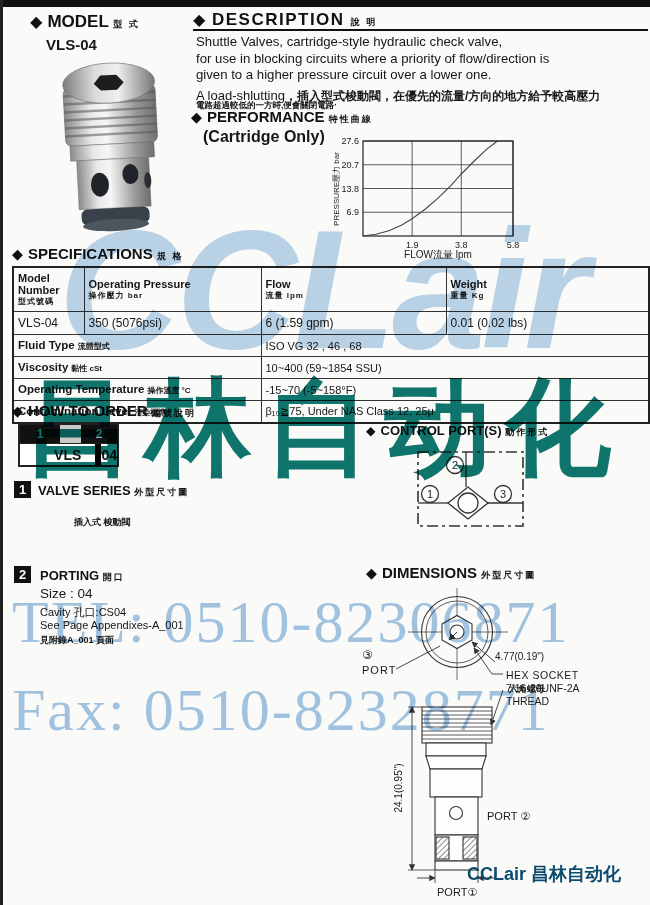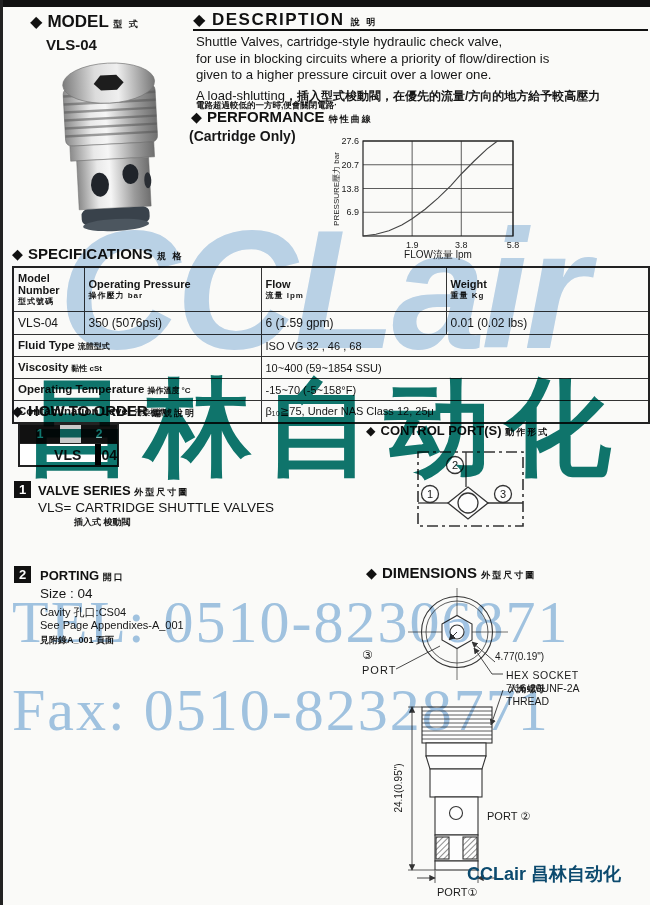--- a/index.html
+++ b/index.html
@@ -106,21 +106,21 @@
     <div class="desc-line">Shuttle Valves, cartridge-style hydraulic check valve,</div>
     <div class="desc-line">for use in blocking circuits where a priority of flow/direction is</div>
     <div class="desc-line">given to a higher pressure circuit over a lower one.</div>
   </div>
   <div class="abs" style="left:196px;top:86px;white-space:nowrap;">
     <span style="font-size:13px;">A load-shlutting</span><span style="font-size:12px;font-weight:bold;">，插入型式梭動閥，在優先的流量/方向的地方給予較高壓力</span>
   </div>
   <div class="abs" style="left:196px;top:100px;font-size:8.5px;font-weight:bold;">電路超過較低的一方時,便會關閉電路·</div>
 
   <div class="abs hdr" style="left:191px;top:108px;font-size:15px;"><span class="dia"></span><span>PERFORMANCE</span> <span class="cns">特性曲線</span></div>
-  <div class="abs" style="left:189px;top:128px;font-size:14px;font-weight:bold;">(Cartridge Only)</div>
+  <div class="abs" style="left:203px;top:128px;font-size:16px;font-weight:bold;">(Cartridge Only)</div>
 
   <svg class="abs" id="perf-plot" style="left:330px;top:132px;" width="212" height="130" viewBox="0 0 212 130">
     <text x="108" y="126" text-anchor="middle" font-size="10">FLOW流量  lpm</text>
     <text transform="translate(9 57) rotate(-90)" text-anchor="middle" font-size="8">PRESSURE壓力  bar</text>
   <line x1="33" y1="80.25" x2="183" y2="80.25" stroke="#333" stroke-width="0.8"></line>
       <text x="29" y="83.25" text-anchor="end" font-size="9">6.9</text>
       <line x1="33" y1="56.5" x2="183" y2="56.5" stroke="#333" stroke-width="0.8"></line>
       <text x="29" y="59.5" text-anchor="end" font-size="9">13.8</text>
       <line x1="33" y1="32.750000000000014" x2="183" y2="32.750000000000014" stroke="#333" stroke-width="0.8"></line>
       <text x="29" y="35.750000000000014" text-anchor="end" font-size="9">20.7</text>
@@ -215,21 +215,20 @@
       <circle cx="27" cy="50" r="8.5" fill="#fdfdfd"></circle>
       <circle cx="100" cy="50" r="8.5" fill="#fdfdfd"></circle>
     </g>
     <text x="52" y="25" text-anchor="middle" font-size="11">2</text>
     <text x="27" y="54" text-anchor="middle" font-size="11">1</text>
     <text x="100" y="54" text-anchor="middle" font-size="11">3</text>
   </svg>
 
   <div class="abs secnum" style="left:14px;top:481px;">1</div>
   <div class="abs hdr" style="left:38px;top:483px;font-size:13px;"><span>VALVE SERIES</span> <span class="cns">外型尺寸圖</span></div>
-  <div class="abs" style="left:38px;top:500px;font-size:13.5px;white-space:nowrap;">VLS= CARTRIDGE  SHUTTLE VALVES</div>
   <div class="abs" style="left:74px;top:516px;font-size:9px;font-weight:bold;">插入式 梭動閥</div>
 
   <div class="abs secnum" style="left:14px;top:566px;">2</div>
   <div class="abs hdr" style="left:40px;top:568px;font-size:13px;"><span>PORTING</span> <span class="cns">開口</span></div>
   <div class="abs" style="left:40px;top:586px;font-size:13.5px;">Size : 04</div>
   <div class="abs" style="left:40px;top:605px;font-size:11px;">Cavity 孔口:CS04</div>
   <div class="abs" style="left:40px;top:619px;font-size:11px;">See Page Appendixes-A_001</div>
   <div class="abs" style="left:40px;top:634px;font-size:9px;font-weight:bold;">見附錄A_001 頁面</div>
 
   <div class="abs hdr" style="left:366px;top:564px;font-size:15px;"><span class="dia"></span><span>DIMENSIONS</span> <span class="cns">外型尺寸圖</span></div>

